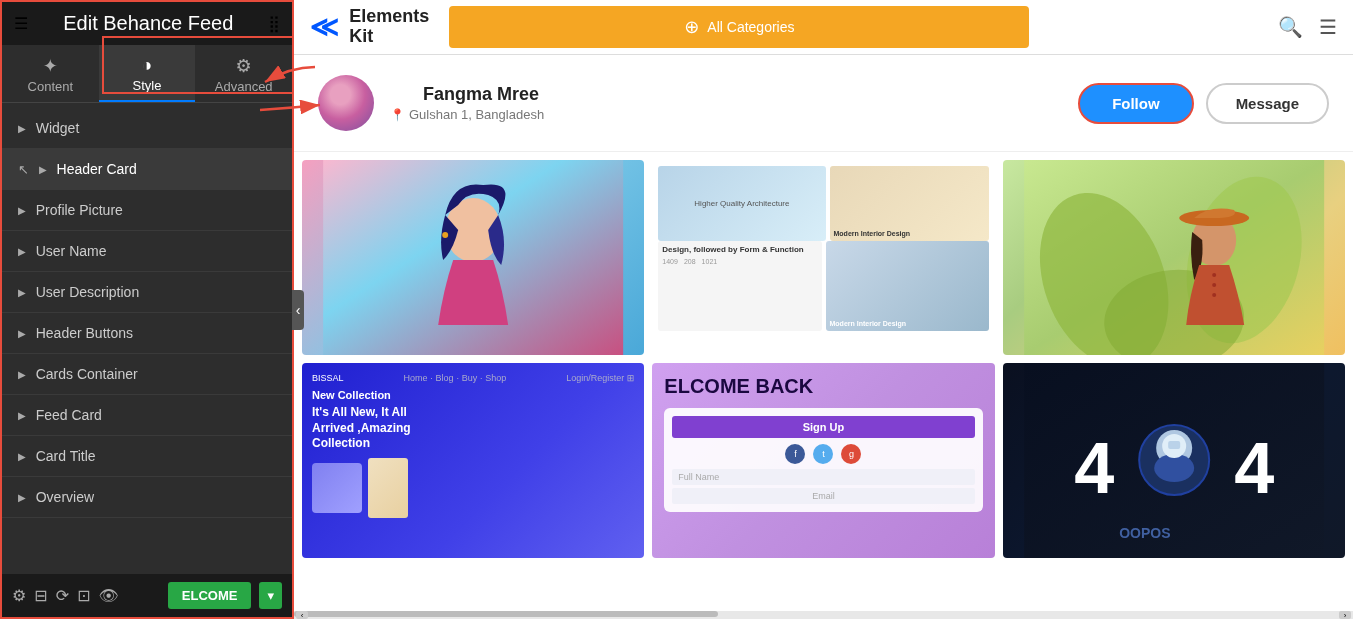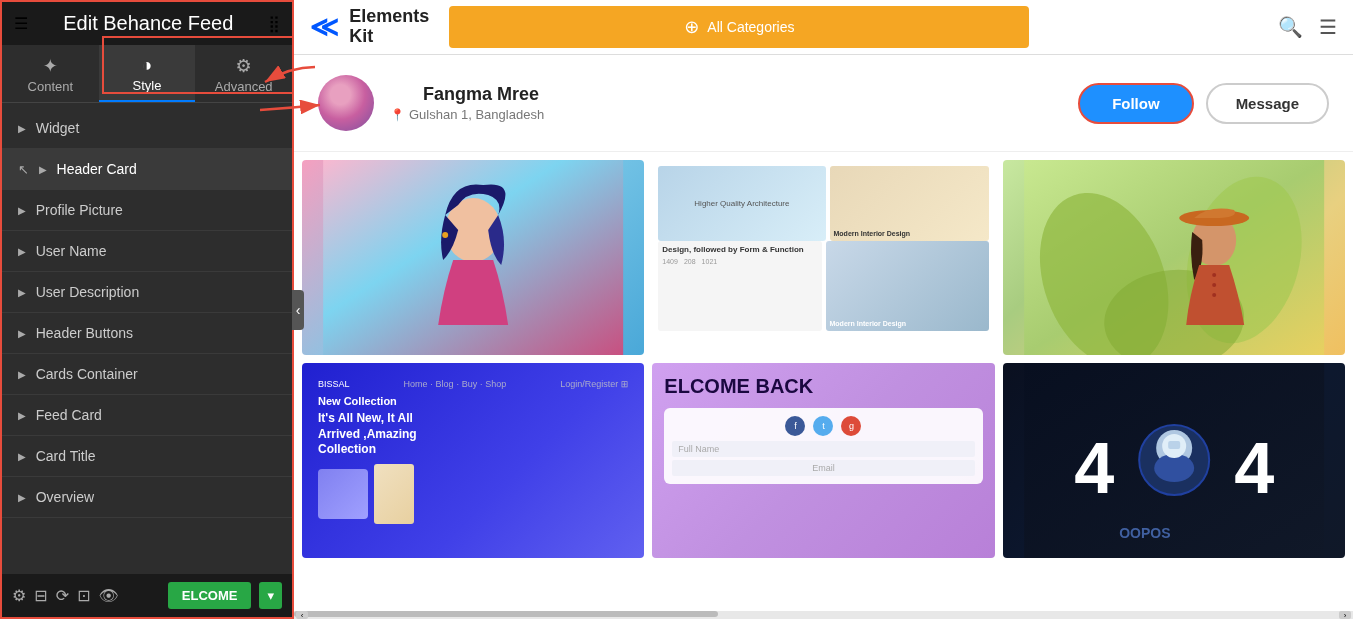--- a/index.html
+++ b/index.html
@@ -398,21 +398,21 @@
       justify-content: center;
       font-size: 32px;
       font-weight: 900;
       color: #fff;
       gap: 4px;
     }
 
     
     .card-bissal {
       background: linear-gradient(135deg, #2020d0 0%, #4040e8 60%, #6060f0 100%);
-      padding: 16px;
+      padding: 10px;
       color: #fff;
       font-size: 10px;
     }
 
     .bissal-header {
       display: flex;
       justify-content: space-between;
       margin-bottom: 6px;
       font-size: 9px;
     }
@@ -674,20 +674,21 @@
         <div style="font-size:12px; font-weight:800; line-height:1.3; margin-bottom:6px; color:#fff;">It's All New, It All<br>Arrived ,Amazing<br>Collection</div>
         <div style="display:flex;gap:6px; align-items:center;">
           <div style="width:50px;height:50px;background:linear-gradient(135deg,#8080f0,#a0a0ff);border-radius:4px;"></div>
           <div style="width:40px;height:60px;background:linear-gradient(135deg,#f0e0c0,#e8d0a0);border-radius:3px;"></div>
         </div>
       </div>
 
       <div class="card" style="background:linear-gradient(135deg,#d0a0f0,#c090e0,#b880d8); padding:12px;">
         <div style="font-size:20px;font-weight:900;color:#1a0840;margin-bottom:10px;">ELCOME BACK</div>
         <div style="background:rgba(255,255,255,0.92);border-radius:6px;padding:8px;">
+          <div style="background:#8040d0;color:#fff;text-align:center;padding:5px;border-radius:3px;font-size:11px;font-weight:700;margin-bottom:6px;">Sign Up</div>
           <div style="display:flex;gap:8px;justify-content:center;margin-bottom:5px;">
             <span style="width:20px;height:20px;background:#3b5998;border-radius:50%;display:inline-flex;align-items:center;justify-content:center;color:#fff;font-size:9px;">f</span>
             <span style="width:20px;height:20px;background:#55acee;border-radius:50%;display:inline-flex;align-items:center;justify-content:center;color:#fff;font-size:9px;">t</span>
             <span style="width:20px;height:20px;background:#dd4b39;border-radius:50%;display:inline-flex;align-items:center;justify-content:center;color:#fff;font-size:9px;">g</span>
           </div>
           <div style="margin-bottom:3px;">
             <div style="background:#f0f0f8;border-radius:2px;padding:3px 6px;font-size:9px;color:#aaa;margin-bottom:2px;">Full Name</div>
           </div>
           <div style="background:#f0f0f8;border-radius:2px;padding:3px 6px;font-size:9px;color:#aaa;text-align:center;">Email</div>
         </div>

